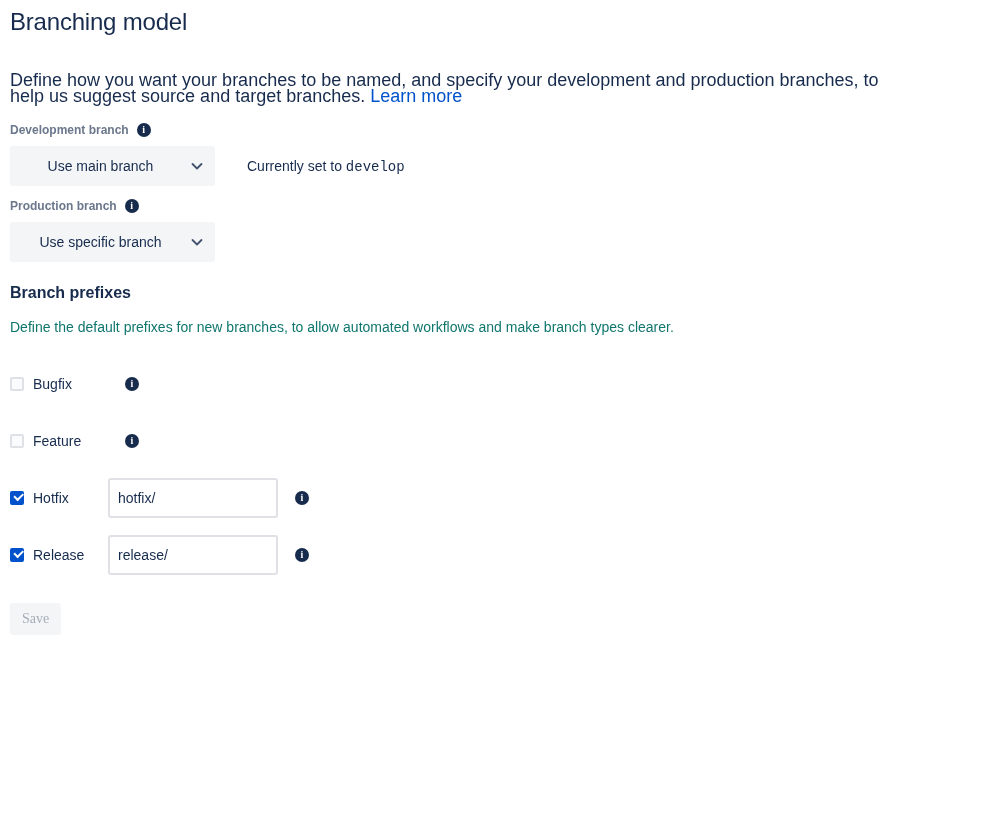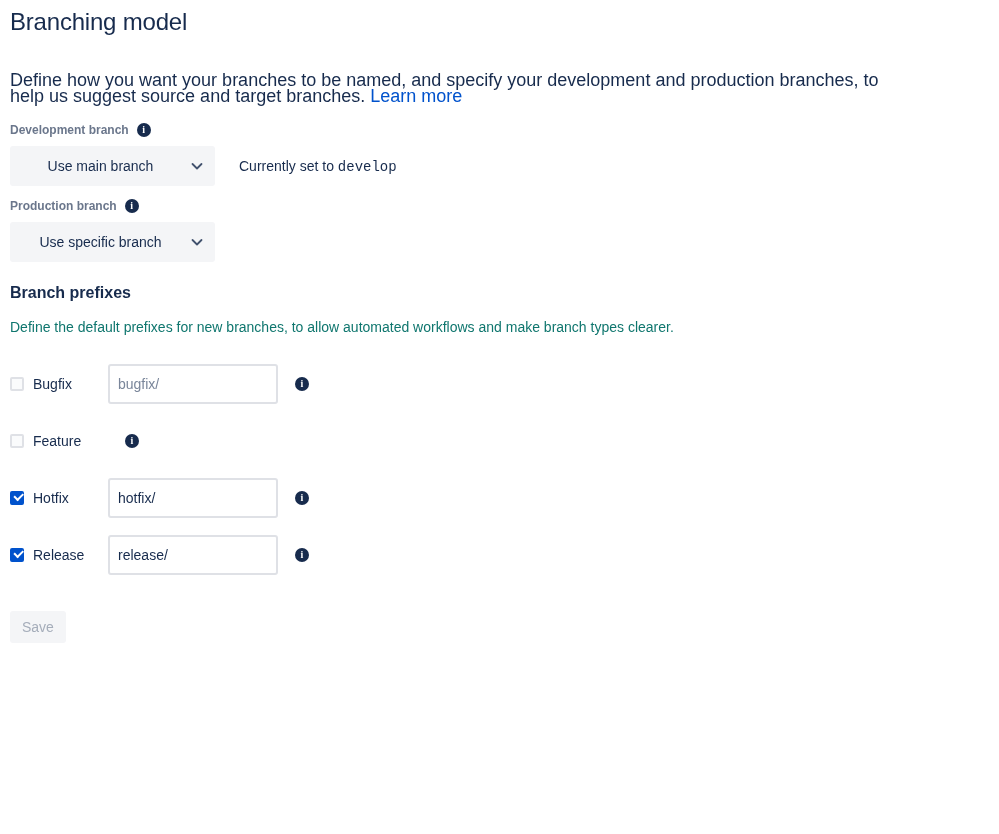--- a/index.html
+++ b/index.html
@@ -98,21 +98,21 @@
     width: 12px;
     height: 12px;
     margin-top: -6px;
     pointer-events: none;
   }
   .chev svg { display: block; }
 
   .currently {
     font-size: 14px;
     color: #172b4d;
-    margin-left: 24px;
+    margin-left: 32px;
     white-space: nowrap;
   }
   .mono {
     font-family: "Liberation Mono", monospace;
     font-size: 14px;
   }
 
   .section-title {
     font-size: 16px;
     font-weight: bold;
@@ -180,29 +180,29 @@
   }
   .text-input::placeholder { color: #7a869a; }
   .text-input.disabled {
     background: #ffffff;
     border-color: #dfe1e6;
     color: #7a869a;
   }
   .after-icon { margin-left: 17px; }
 
   .save-btn {
-    margin-top: 28px;
+    margin-top: 20px;
     height: 32px;
     padding: 0 12px;
     background: #f4f5f7;
     border: none;
     border-radius: 3px;
     color: #a5adba;
     font-size: 14px;
-    font-family: Liberation Sans, sans-serif;
+    font-family: Liberation Serif, serif;
     cursor: not-allowed;
   }
 </style>
 </head>
 <body>
 
 <div class="page">
 
   <h1 class="page-title">Branching model</h1>
 
@@ -245,21 +245,20 @@
   </div>
 
   <h2 class="section-title">Branch prefixes</h2>
   <p class="section-desc">Define the default prefixes for new branches, to allow automated workflows and make branch types clearer.</p>
 
   <div class="prefix-list">
 
     <div class="prefix-row">
       <div class="cb off"></div>
       <div class="prefix-name">Bugfix</div>
-      <input class="text-input disabled" type="text" value="" placeholder="bugfix/" style="">
       <span class="info-icon after-icon">i</span>
     </div>
 
     <div class="prefix-row">
       <div class="cb off"></div>
       <div class="prefix-name">Feature</div>
       <span class="info-icon after-icon">i</span>
     </div>
 
     <div class="prefix-row">

